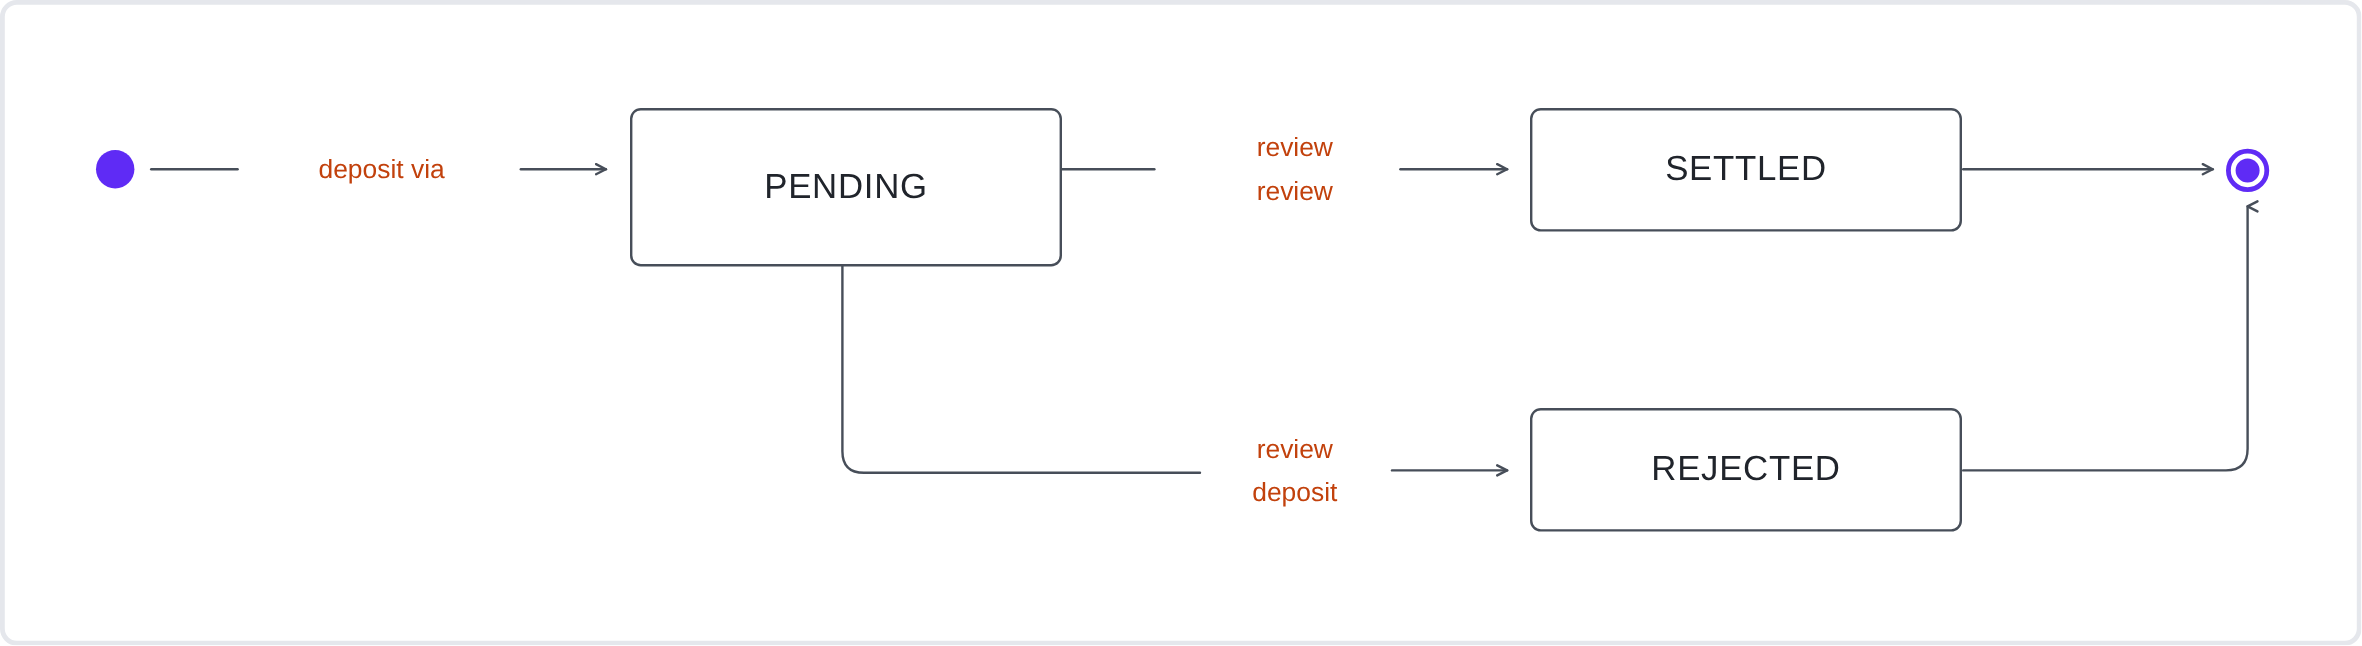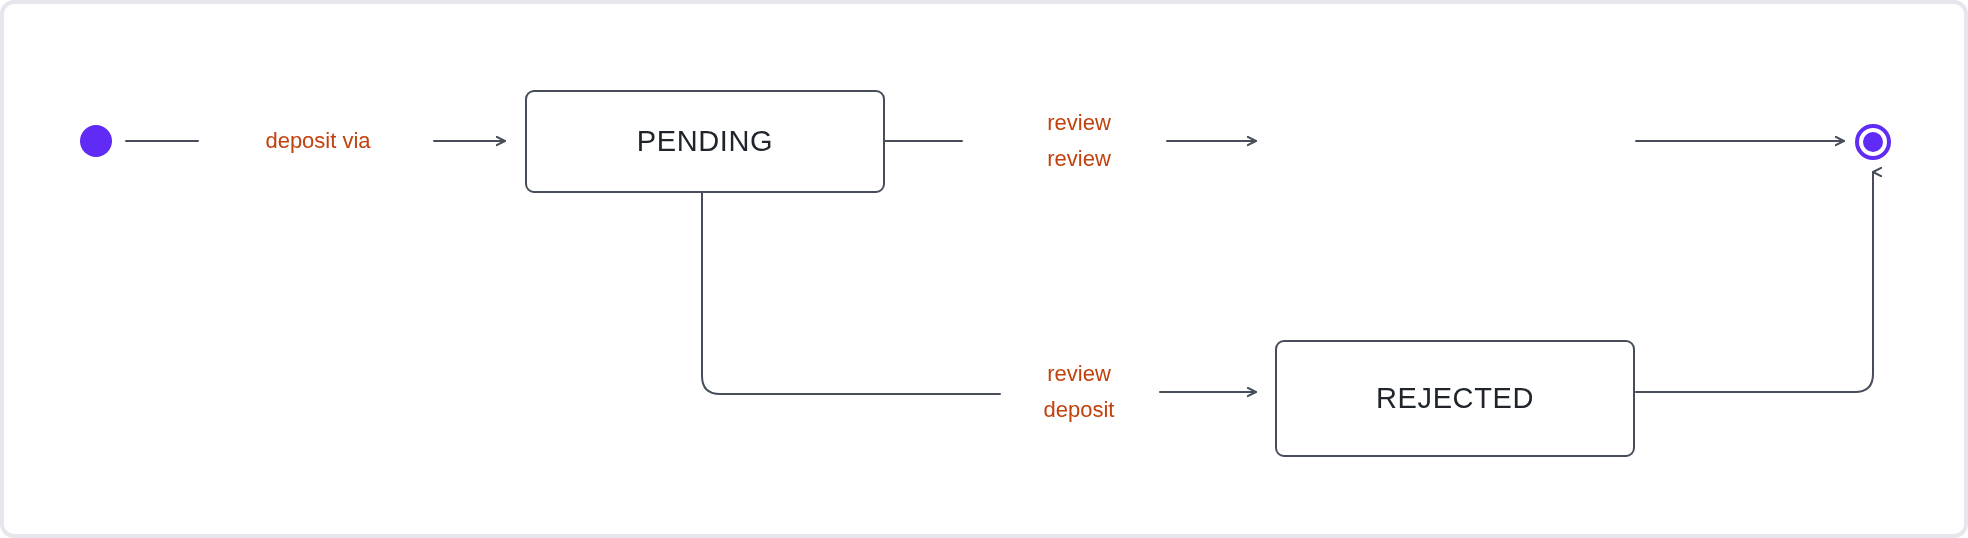--- a/index.html
+++ b/index.html
@@ -57,23 +57,23 @@
   .state-box-label {
     font-family: "Liberation Sans", sans-serif;
     font-size: 29px;
     font-weight: 500;
     letter-spacing: 0.6px;
     color: #20242b;
     white-space: nowrap;
     line-height: 1;
   }
 
-  #box-pending  { left: 525px;  top: 90px;  width: 360px; height: 103px; }
+  #box-pending  { left: 525px;  top: 90px;  width: 360px; height: 132px; }
   #box-settled  { left: 1275px; top: 90px;  width: 360px; height: 103px; }
-  #box-rejected { left: 1275px; top: 340px; width: 360px; height: 117px; }
+  #box-rejected { left: 1275px; top: 340px; width: 360px; height: 103px; }
 
   
   .edge-label {
     position: absolute;
     font-family: "Liberation Sans", sans-serif;
     font-size: 22px;
     font-weight: 400;
     color: #c2410c;
     line-height: 1.62;
     text-align: center;
@@ -157,20 +157,23 @@
   <div class="node-start"></div>
 
   <div class="node-end">
     <div class="node-end-core"></div>
   </div>
 
   <div class="state-box" id="box-pending">
     <span class="state-box-label">PENDING</span>
   </div>
 
+  <div class="state-box" id="box-settled">
+    <span class="state-box-label">SETTLED</span>
+  </div>
 
   <div class="state-box" id="box-rejected">
     <span class="state-box-label">REJECTED</span>
   </div>
 
   <div class="edge-label" id="label-deposit">
     <span>deposit via</span>
   </div>
 
   <div class="edge-label" id="label-review-success">

